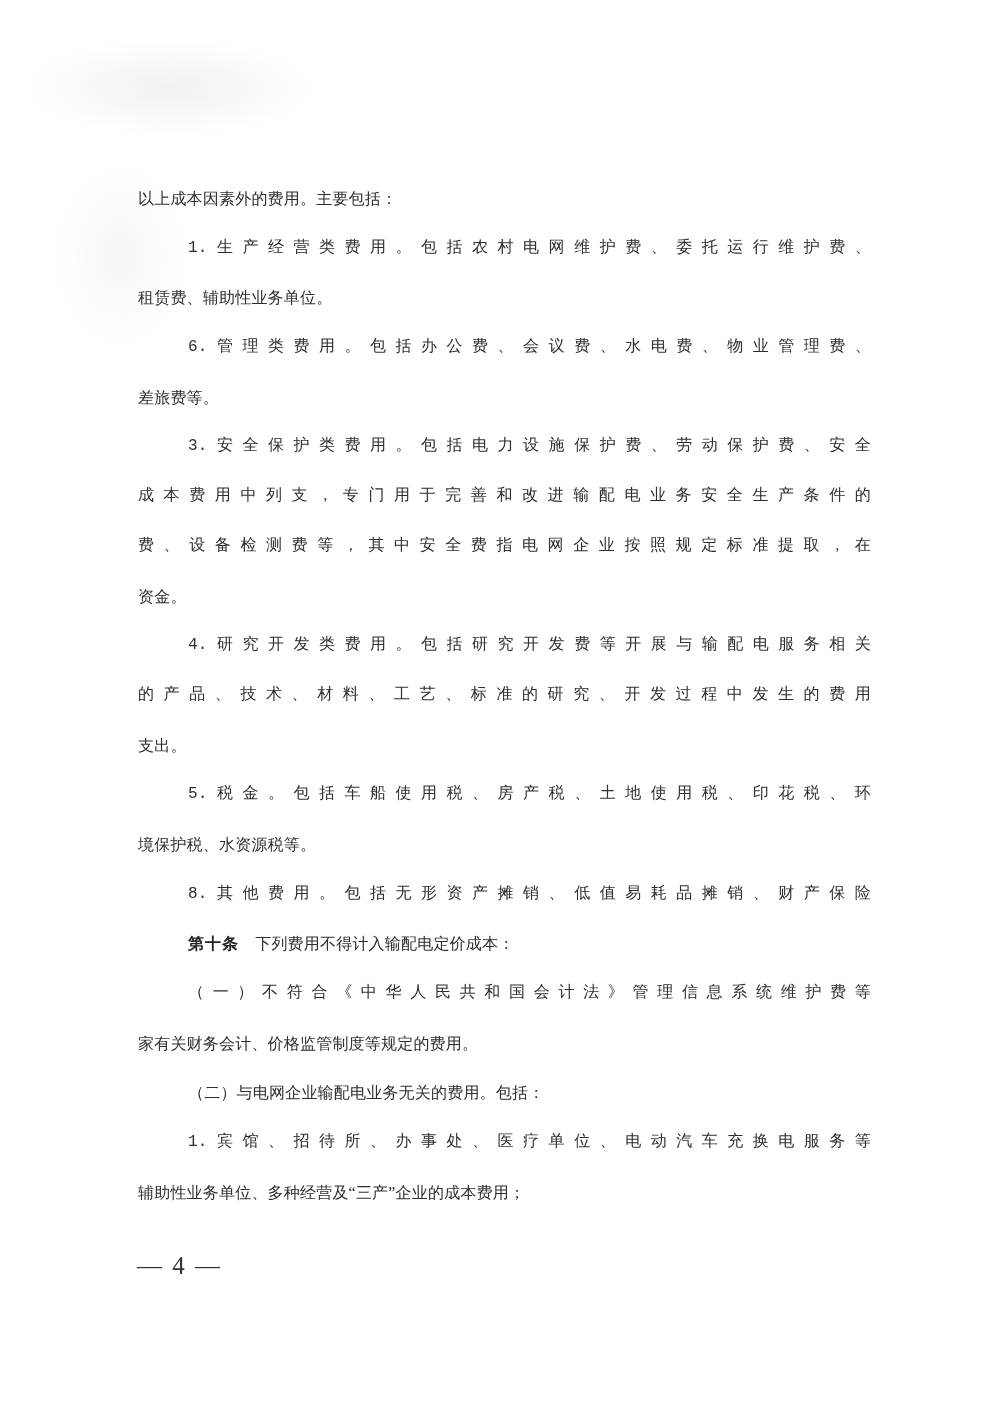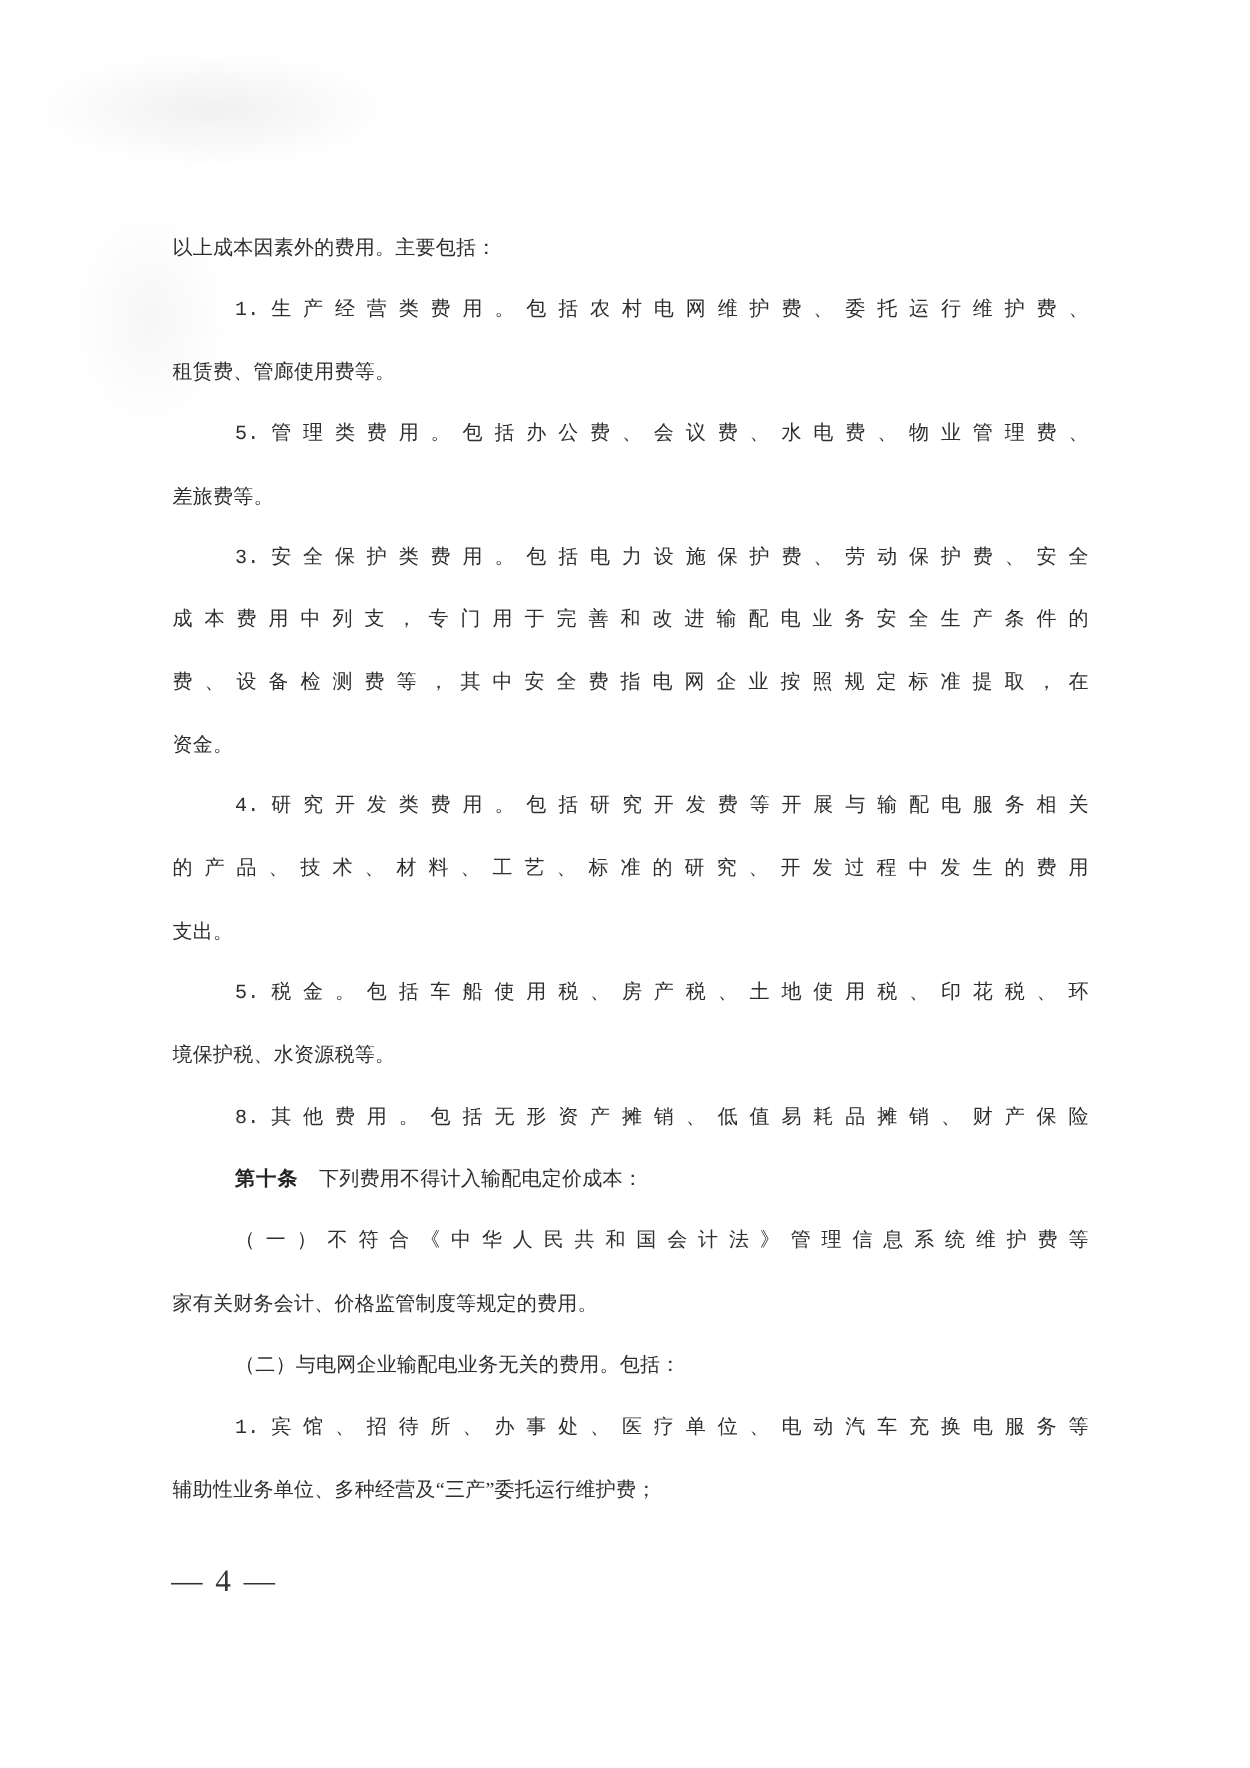--- a/index.html
+++ b/index.html
@@ -75,36 +75,36 @@
 <body>
 
 <div class="page">
 
   <div class="smudge-a"></div>
   <div class="smudge-b"></div>
 
   <main class="body-text">
     <p class="ln">以上成本因素外的费用。主要包括：</p>
     <p class="ln ind j">1.生产经营类费用。包括农村电网维护费、委托运行维护费、</p>
-    <p class="ln">租赁费、管廊使用费等。</p>
-    <p class="ln ind j">5.管理类费用。包括办公费、会议费、水电费、物业管理费、</p>
+    <p class="ln">租赁费、辅助性业务单位。</p>
+    <p class="ln ind j">6.管理类费用。包括办公费、会议费、水电费、物业管理费、</p>
     <p class="ln">差旅费等。</p>
     <p class="ln ind j">3.安全保护类费用。包括电力设施保护费、劳动保护费、安全</p>
     <p class="ln j">成本费用中列支，专门用于完善和改进输配电业务安全生产条件的</p>
     <p class="ln j">费、设备检测费等，其中安全费指电网企业按照规定标准提取，在</p>
     <p class="ln">资金。</p>
     <p class="ln ind j">4.研究开发类费用。包括研究开发费等开展与输配电服务相关</p>
     <p class="ln j">的产品、技术、材料、工艺、标准的研究、开发过程中发生的费用</p>
     <p class="ln">支出。</p>
     <p class="ln ind j">5.税金。包括车船使用税、房产税、土地使用税、印花税、环</p>
     <p class="ln">境保护税、水资源税等。</p>
     <p class="ln ind j">8.其他费用。包括无形资产摊销、低值易耗品摊销、财产保险</p>
     <p class="ln ind"><span class="art-num">第十条</span><span>　下列费用不得计入输配电定价成本：</span></p>
     <p class="ln ind j">（一）不符合《中华人民共和国会计法》管理信息系统维护费等</p>
     <p class="ln">家有关财务会计、价格监管制度等规定的费用。</p>
     <p class="ln ind">（二）与电网企业输配电业务无关的费用。包括：</p>
     <p class="ln ind j">1.宾馆、招待所、办事处、医疗单位、电动汽车充换电服务等</p>
-    <p class="ln">辅助性业务单位、多种经营及“三产”委托运行维护费；</p>
+    <p class="ln">辅助性业务单位、多种经营及“三产”企业的成本费用；</p>
   </main>
 
   <footer class="page-footer">— 4 —</footer>
 
 </div>
 
 </body></html>

